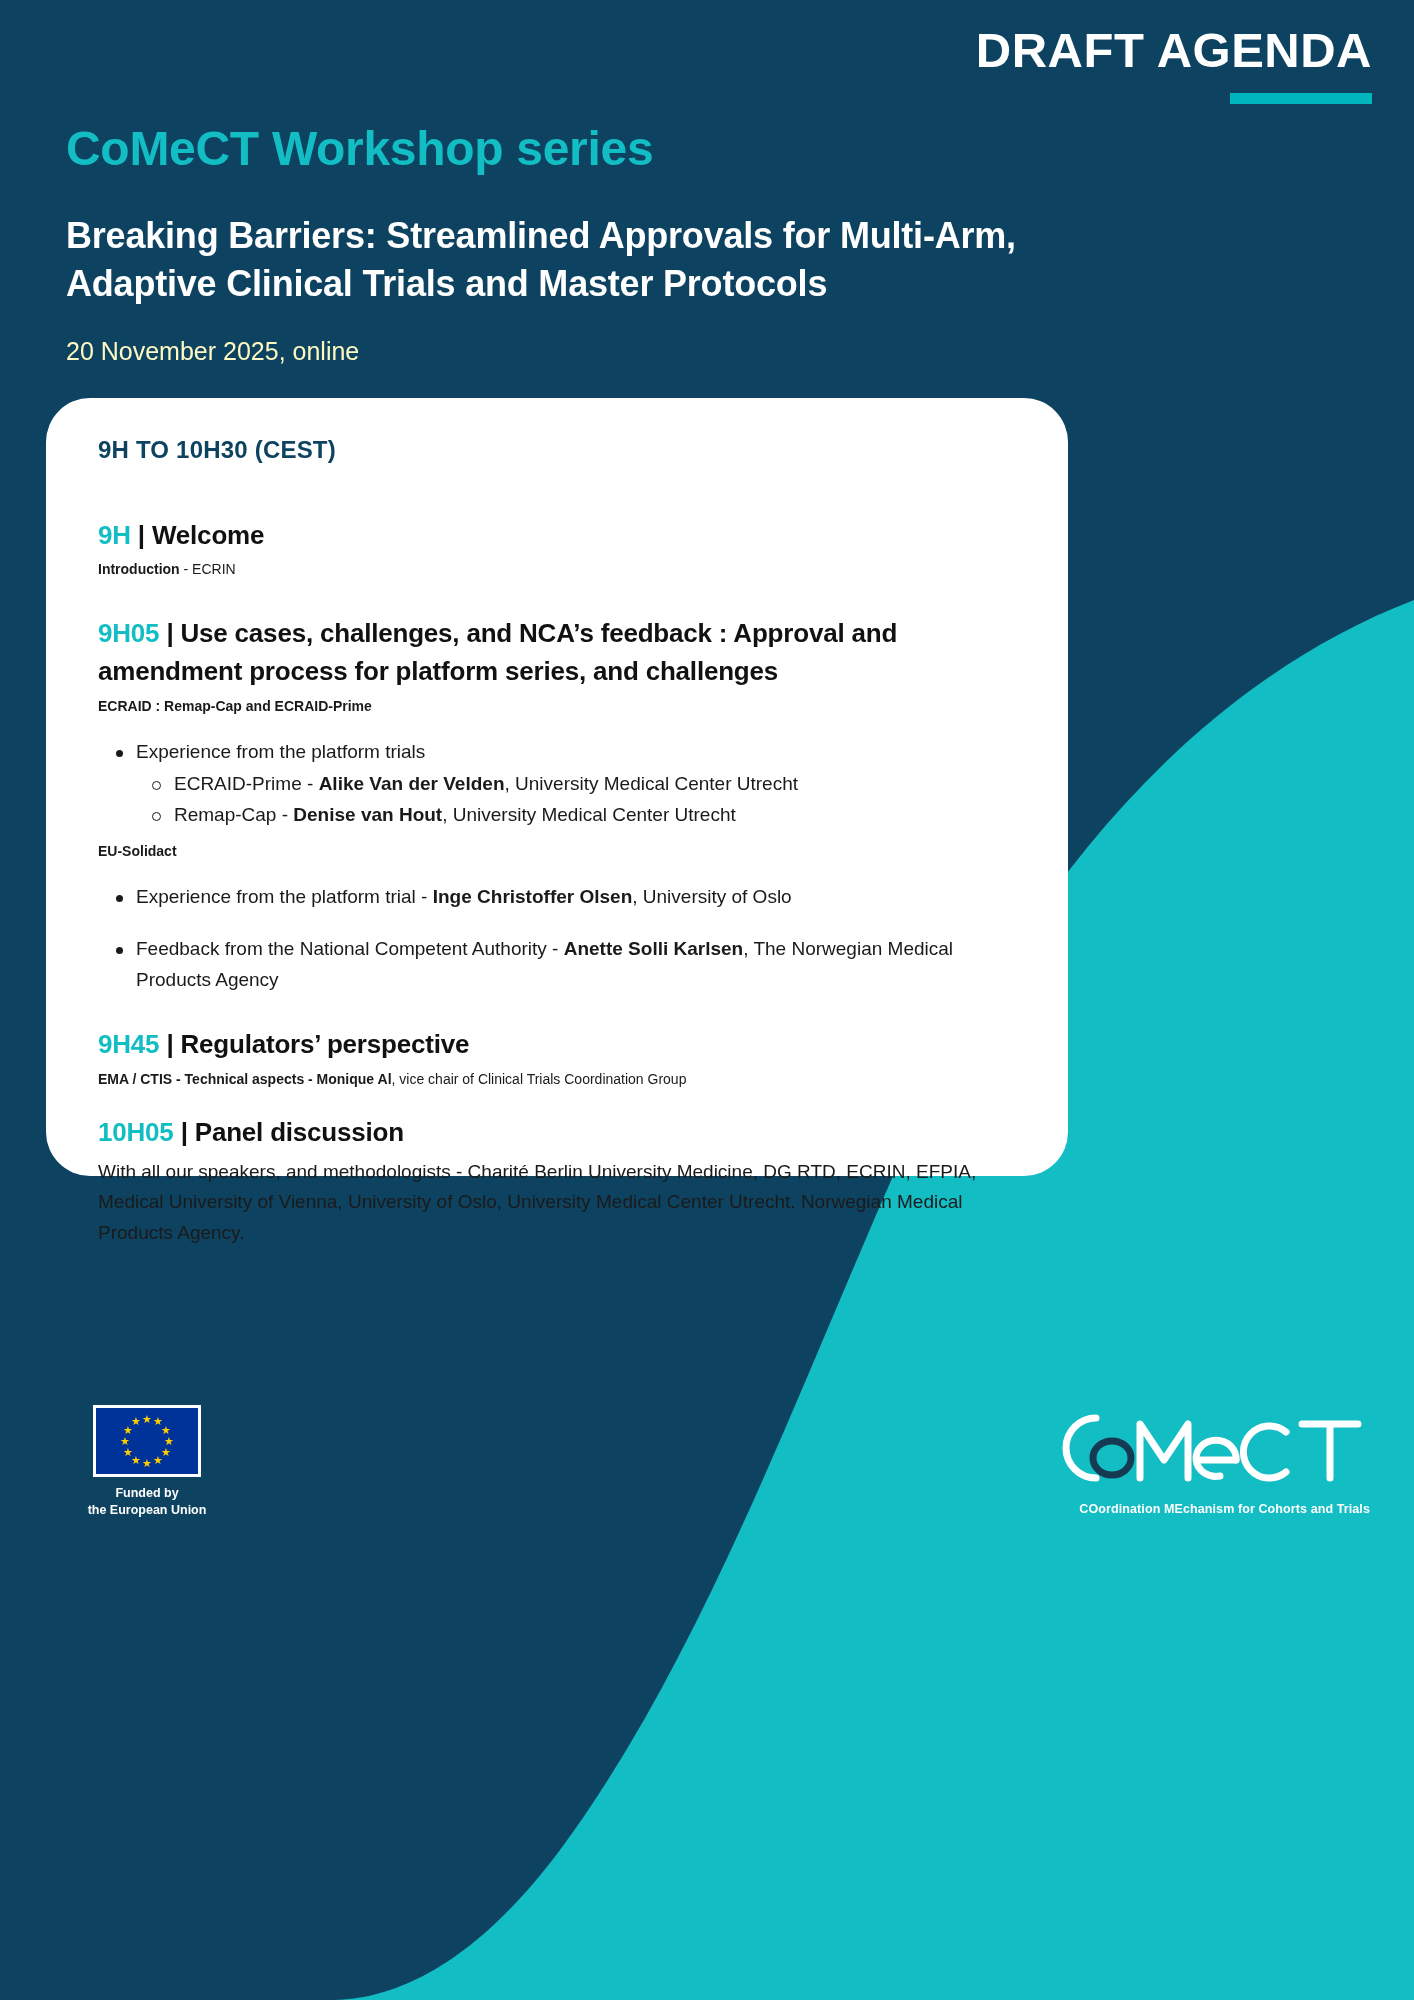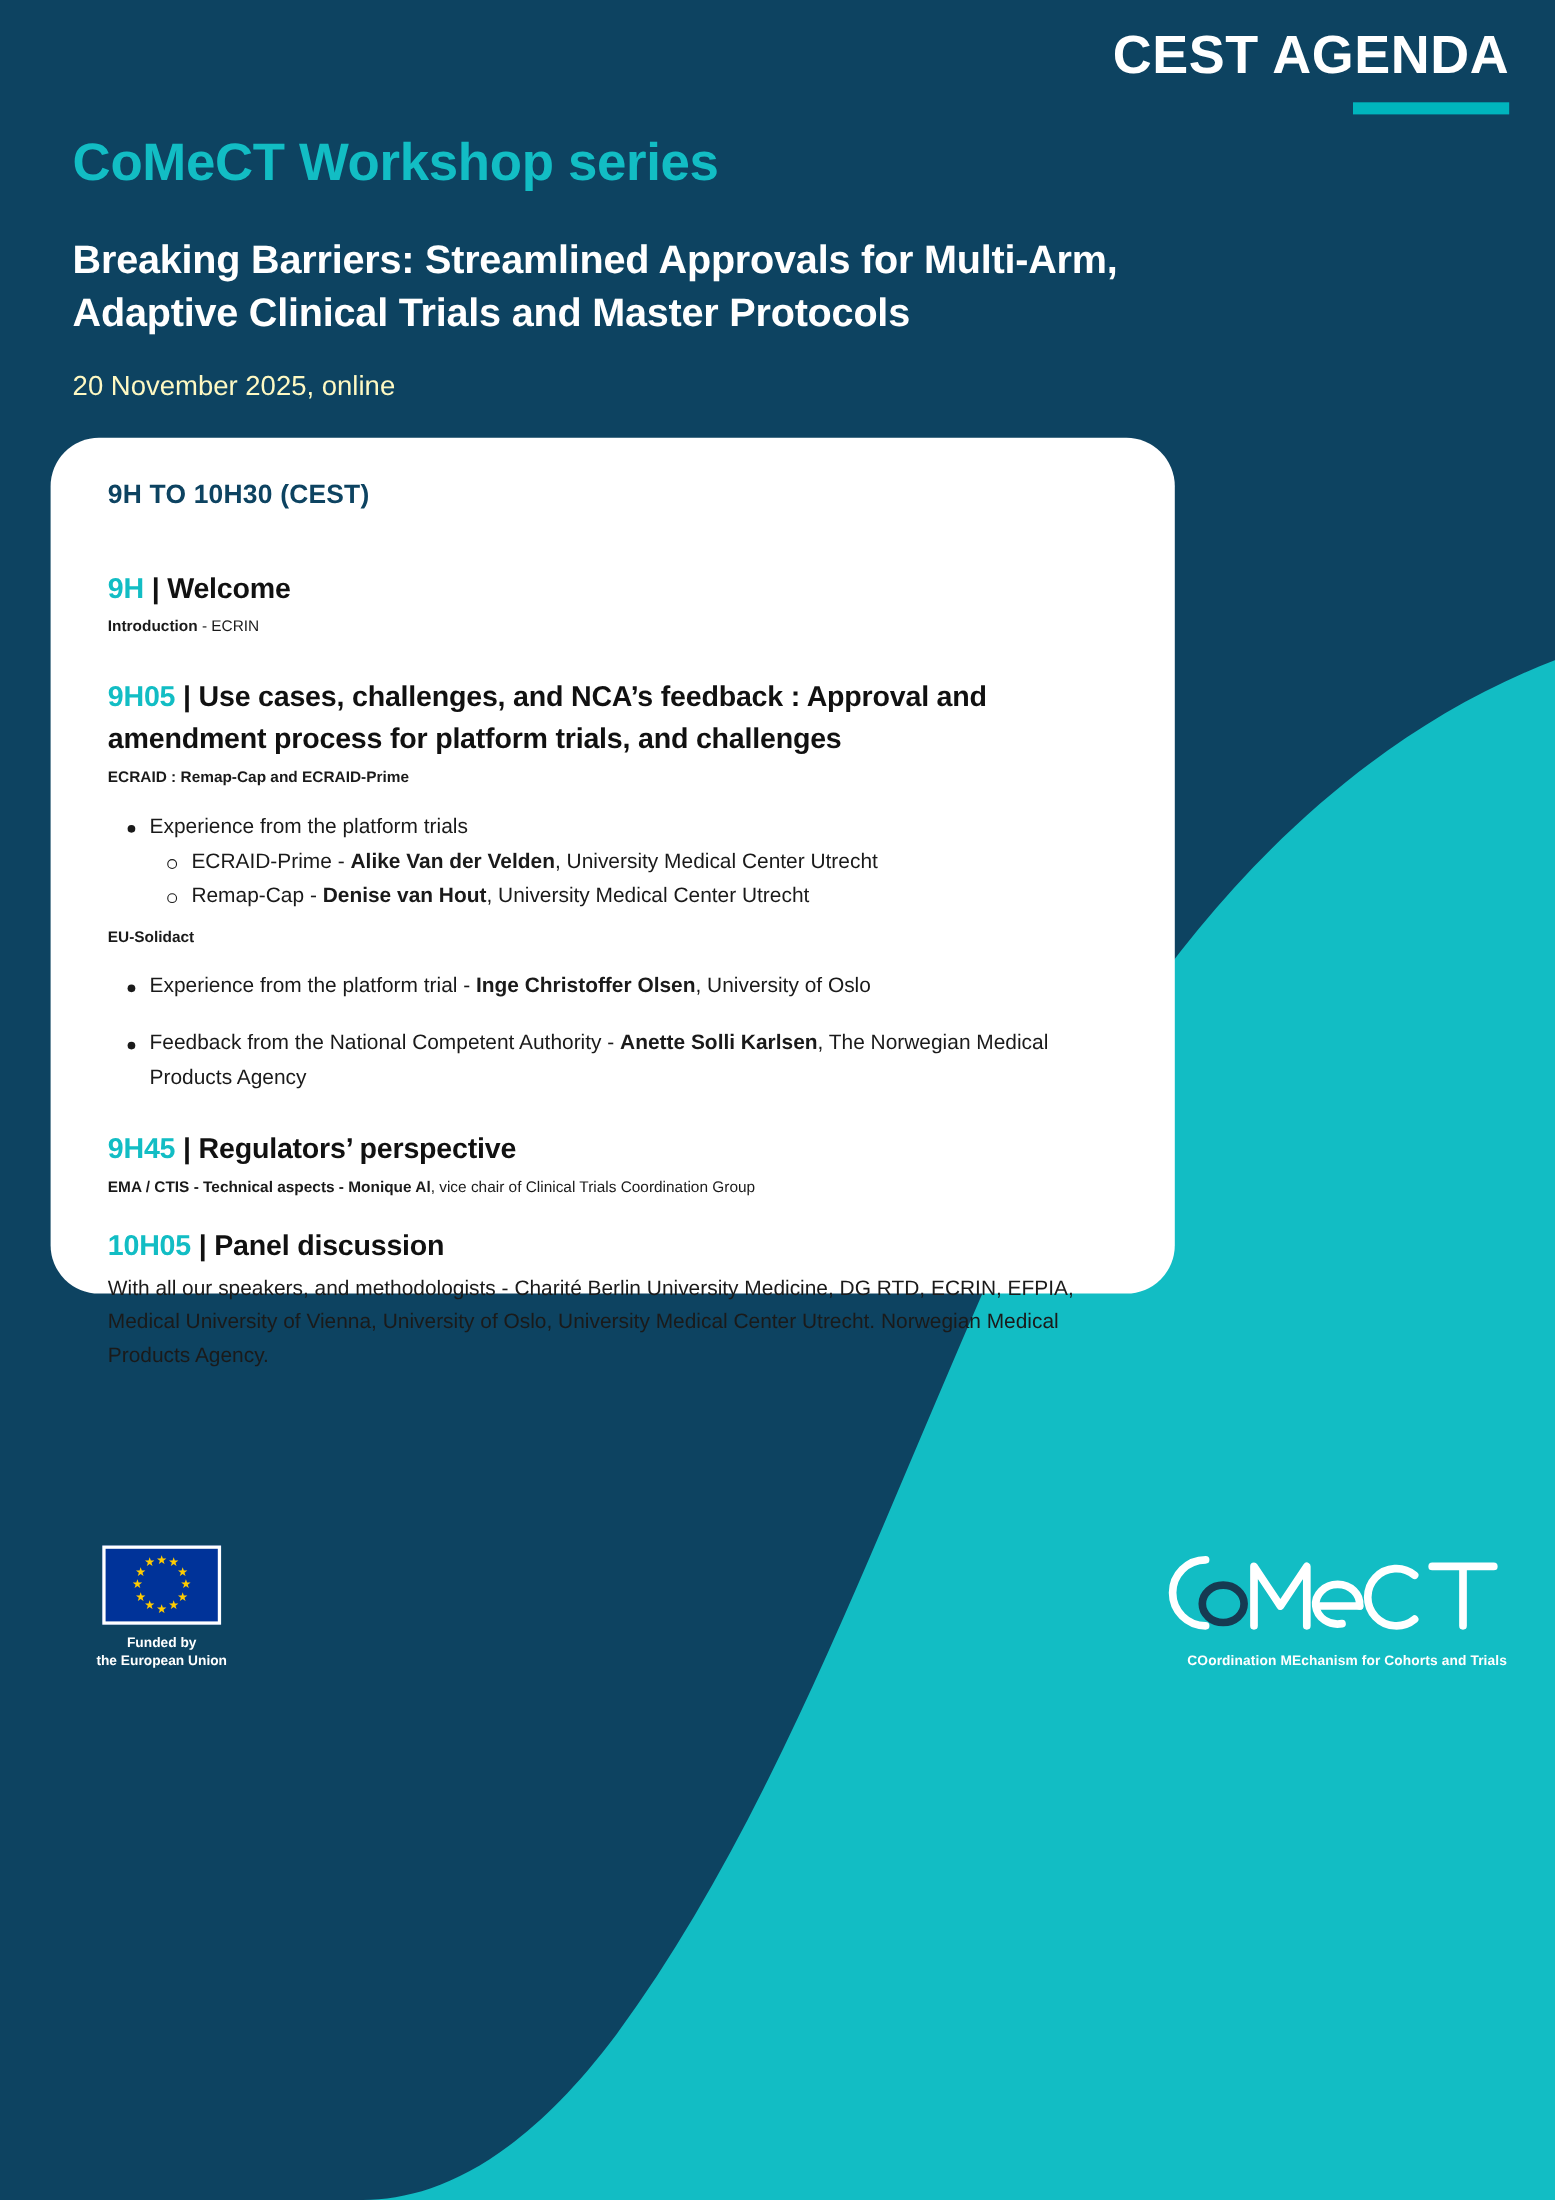--- a/index.html
+++ b/index.html
@@ -218,21 +218,21 @@
 </head>
 <body>
 
 <div class="bg-navy"></div>
 
 <svg class="bg-teal-wedge" viewBox="0 0 1414 1400" preserveAspectRatio="none">
   <path d="M1414,0 C1180,90 1010,310 900,560 C790,810 700,1060 560,1250 C470,1370 390,1400 330,1400 L1414,1400 Z" fill="#12bdc4"></path>
 </svg>
 
 <div class="header">
-  <div class="draft-agenda">CEST AGENDA</div>
+  <div class="draft-agenda">DRAFT AGENDA</div>
   <div class="draft-rule"></div>
 
   <div class="series-title">CoMeCT Workshop series</div>
 
   <div class="workshop-title">Breaking Barriers: Streamlined Approvals for Multi-Arm, Adaptive Clinical Trials and Master Protocols</div>
 
   <div class="event-date">20 November 2025, online</div>
 </div>
 
 <div class="card">
@@ -245,21 +245,21 @@
     </div>
     <div class="session-sub">
       <b>Introduction</b><span> - ECRIN</span>
     </div>
   </div>
 
   <div class="spacer-lg"></div>
 
   <div class="session">
     <div class="session-head">
-      <span class="time">9H05</span><span> | </span><span> Use cases, challenges, and NCA’s feedback : Approval and amendment process for platform trials, and challenges</span>
+      <span class="time">9H05</span><span> | </span><span> Use cases, challenges, and NCA’s feedback : Approval and amendment process for platform series, and challenges</span>
     </div>
 
     <div class="session-sub">
       <b>ECRAID : Remap-Cap and ECRAID-Prime</b>
     </div>
 
     <ul class="lvl1">
       <li>
         <span>Experience from the platform trials</span>
         <ul class="lvl2">

